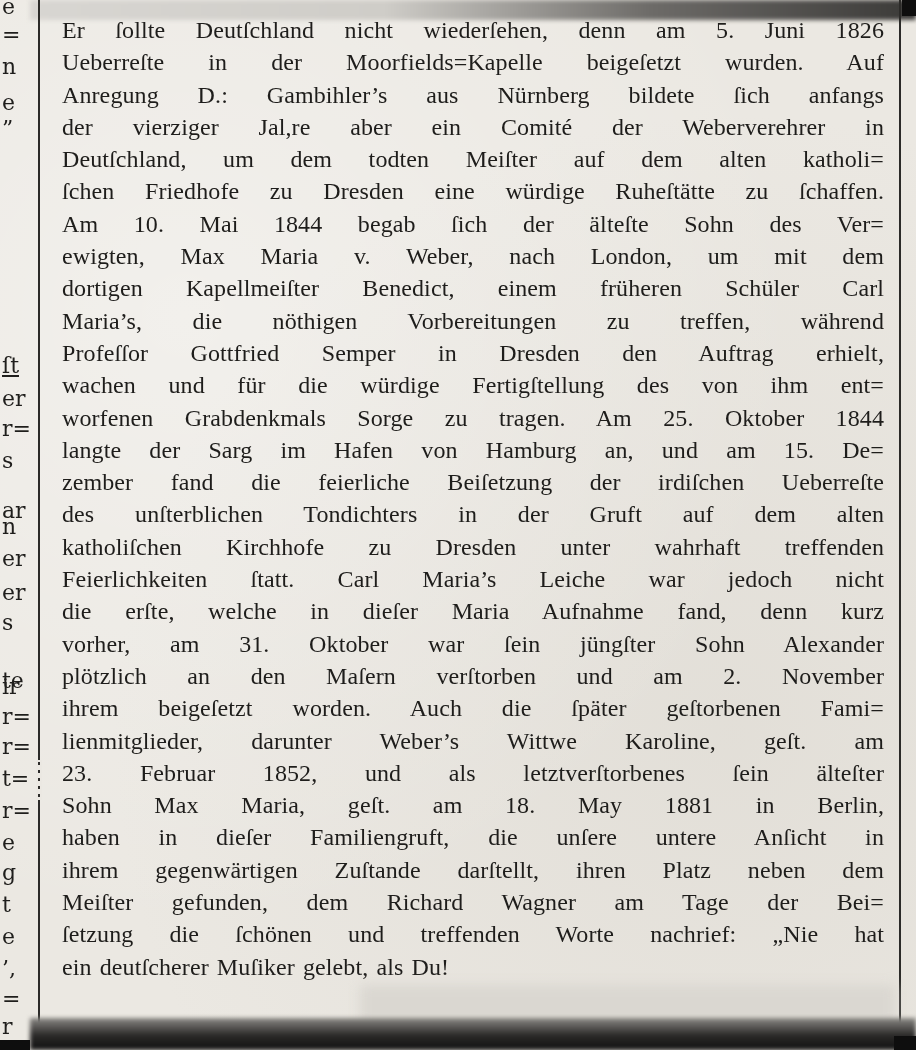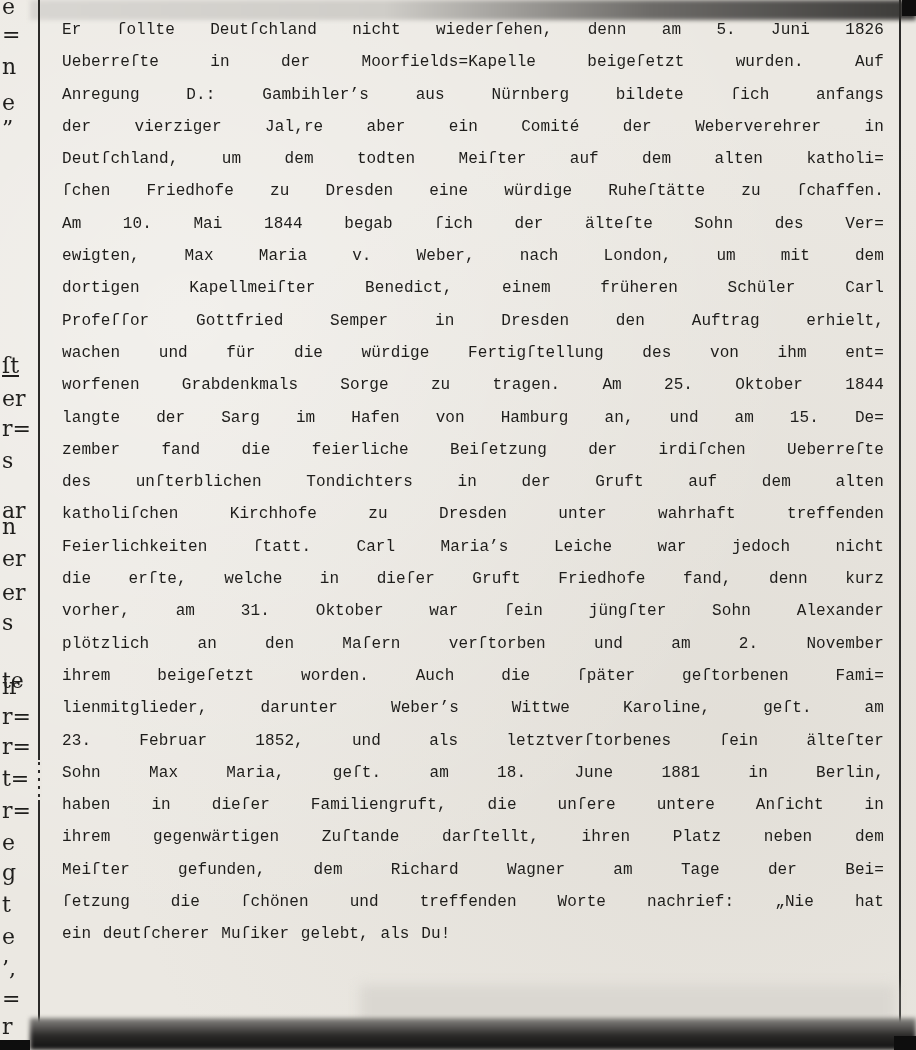--- a/index.html
+++ b/index.html
@@ -133,22 +133,22 @@
     
     .article {
       position: absolute;
       left: 62px;
       top: 14px;
       width: 822px;
     }
     .line {
       height: 32.3px;
       line-height: 32.3px;
-      font-family: Liberation Mono, monospace;
-      font-size: 16px;
+      font-family: Liberation Serif, serif;
+      font-size: 24px;
       color: #1e1d1b;
       white-space: nowrap;
       text-align: justify;
       text-align-last: justify;
       letter-spacing: 0.1px;
       word-spacing: 2px;
       overflow: hidden;
     }
     .line.last {
       text-align-last: left;
@@ -200,35 +200,36 @@
   <div class="article">
     <div class="line">Er ſollte Deutſchland nicht wiederſehen, denn am 5. Juni 1826</div>
     <div class="line">Ueberreſte in der Moorfields=Kapelle beigeſetzt wurden. Auf</div>
     <div class="line">Anregung D.: Gambihler’s aus Nürnberg bildete ſich anfangs</div>
     <div class="line">der vierziger Jal,re aber ein Comité der Weberverehrer in</div>
     <div class="line">Deutſchland, um dem todten Meiſter auf dem alten katholi=</div>
     <div class="line">ſchen Friedhofe zu Dresden eine würdige Ruheſtätte zu ſchaffen.</div>
     <div class="line">Am 10. Mai 1844 begab ſich der älteſte Sohn des Ver=</div>
     <div class="line">ewigten, Max Maria v. Weber, nach London, um mit dem</div>
     <div class="line">dortigen Kapellmeiſter Benedict, einem früheren Schüler Carl</div>
+    <div class="line">Maria’s, die nöthigen Vorbereitungen zu treffen, während</div>
     <div class="line">Profeſſor Gottfried Semper in Dresden den Auftrag erhielt,</div>
     <div class="line">wachen und für die würdige Fertigſtellung des von ihm ent=</div>
     <div class="line">worfenen Grabdenkmals Sorge zu tragen. Am 25. Oktober 1844</div>
     <div class="line">langte der Sarg im Hafen von Hamburg an, und am 15. De=</div>
     <div class="line">zember fand die feierliche Beiſetzung der irdiſchen Ueberreſte</div>
     <div class="line">des unſterblichen Tondichters in der Gruft auf dem alten</div>
     <div class="line">katholiſchen Kirchhofe zu Dresden unter wahrhaft treffenden</div>
     <div class="line">Feierlichkeiten ſtatt. Carl Maria’s Leiche war jedoch nicht</div>
-    <div class="line">die erſte, welche in dieſer Gruft Friedhofe fand, denn kurz</div>
+    <div class="line">die erſte, welche in dieſer Maria Aufnahme fand, denn kurz</div>
     <div class="line">vorher, am 31. Oktober war ſein jüngſter Sohn Alexander</div>
     <div class="line">plötzlich an den Maſern verſtorben und am 2. November</div>
     <div class="line">ihrem beigeſetzt worden. Auch die ſpäter geſtorbenen Fami=</div>
     <div class="line">lienmitglieder, darunter Weber’s Wittwe Karoline, geſt. am</div>
     <div class="line">23. Februar 1852, und als letztverſtorbenes ſein älteſter</div>
-    <div class="line">Sohn Max Maria, geſt. am 18. June 1881 in Berlin,</div>
+    <div class="line">Sohn Max Maria, geſt. am 18. May 1881 in Berlin,</div>
     <div class="line">haben in dieſer Familiengruft, die unſere untere Anſicht in</div>
     <div class="line">ihrem gegenwärtigen Zuſtande darſtellt, ihren Platz neben dem</div>
     <div class="line">Meiſter gefunden, dem Richard Wagner am Tage der Bei=</div>
     <div class="line">ſetzung die ſchönen und treffenden Worte nachrief: „Nie hat</div>
     <div class="line last">ein deutſcherer Muſiker gelebt, als Du!</div>
   </div>
 
   <div class="bottom-blur-patch"></div>
   <div class="bottom-band"></div>
   <div class="bottom-left-corner"></div>

